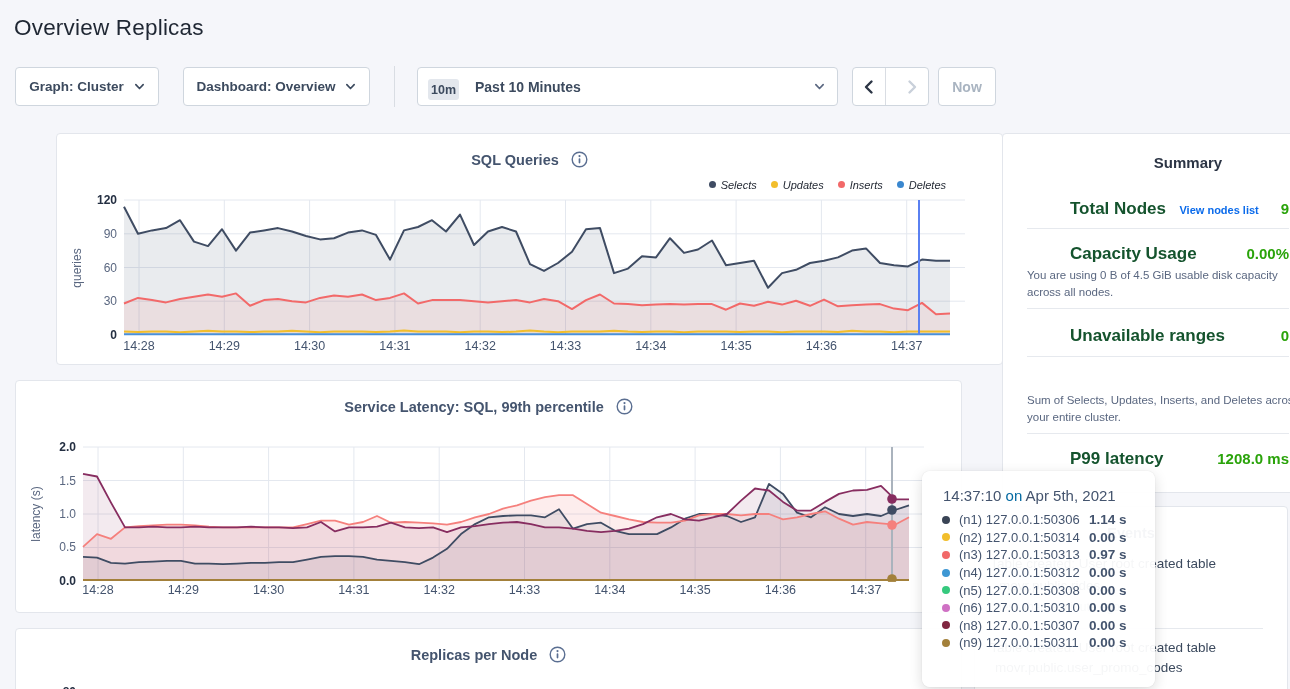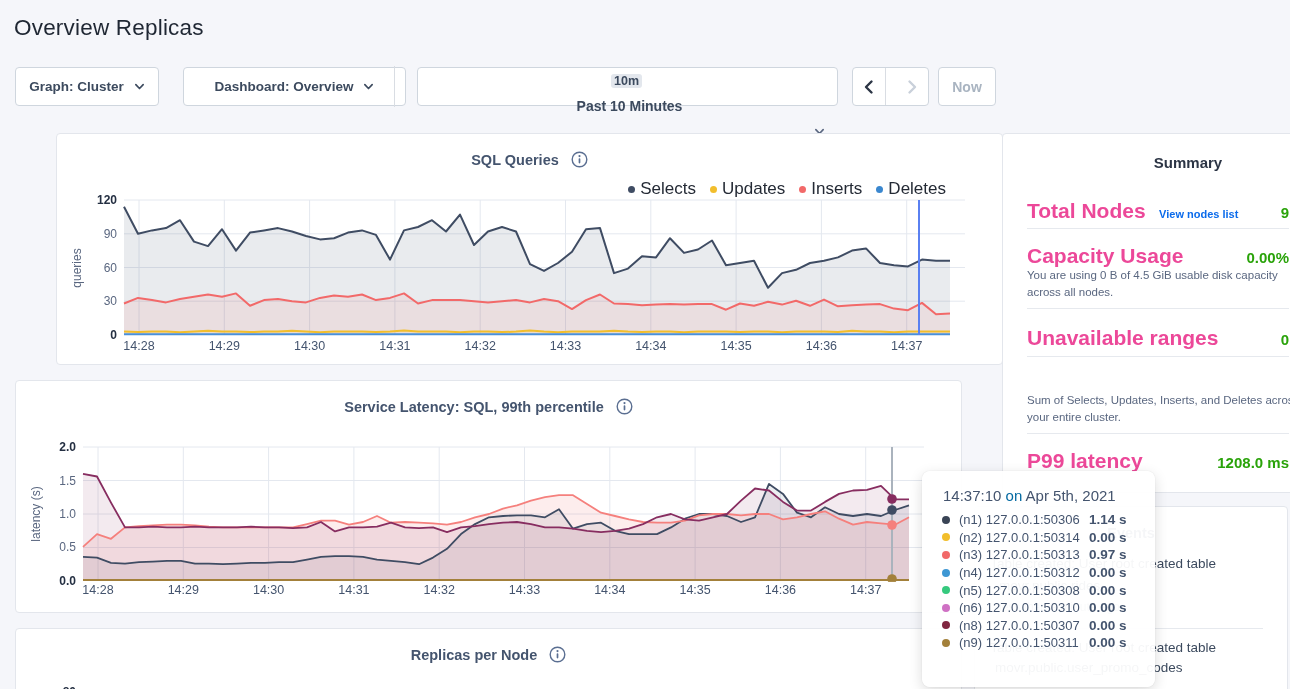--- a/index.html
+++ b/index.html
@@ -2,48 +2,48 @@
 <html><head><meta charset="utf-8"><style>
 * { margin:0; padding:0; box-sizing:border-box; }
 html,body { width:1290px; height:689px; overflow:hidden; }
 body { background:#f5f6fa; font-family:"Liberation Sans",sans-serif; position:relative; }
 .abs { position:absolute; }
 h1 { position:absolute; left:14px; top:15px; font-size:22.5px; font-weight:500; color:#1f2733; letter-spacing:0.2px; }
 .btn { position:absolute; top:67px; height:39px; background:#fff; border:1px solid #cfd6de; border-radius:4px;
        display:flex; align-items:center; justify-content:center; font-size:13.5px; font-weight:bold; color:#3c4a5e; gap:10px; }
 .card { position:absolute; background:#fff; border:1px solid #e3e6ec; border-radius:4px; }
 .ctitle { position:absolute; top:17px; width:100%; text-align:center; font-size:14.5px; font-weight:bold; color:#44546e; }
-.legend { position:absolute; top:45px; right:56px; font-size:17px; color:#242a35; }
+.legend { position:absolute; top:45px; right:56px; font-size:11px; color:#242a35;font-style:italic; }
 .li { margin-left:14px; }
 .ldot { display:inline-block; width:7px; height:7px; border-radius:50%; margin-right:5px; vertical-align:1px; }
 .srow { position:absolute; left:24px; right:26px; display:flex; justify-content:space-between; align-items:baseline; }
-.slabel { font-size:21px; font-weight:bold; color:#ec4899; }
+.slabel { font-size:17px; font-weight:bold; color:#14532d;margin-left:43px; }
 .sval { font-size:15px; font-weight:bold; color:#2aa30a; }
 .snote { position:absolute; left:24px; right:12px; font-size:11.5px; color:#5a6780; line-height:16.5px; }
 .sdiv { position:absolute; left:24px; right:26px; height:1px; background:#e6e9ee; }
 .tt { position:absolute; left:922px; top:471px; width:233px; height:216px; background:rgba(255,255,255,0.95);
       border-radius:8px; box-shadow:0 0 1px rgba(0,0,0,0.18), 0 4px 14px rgba(0,0,0,0.14); }
 .ttrow { display:flex; align-items:center; height:17.6px; padding-left:20px; }
 .ttdot { width:8px; height:8px; border-radius:50%; margin-right:9px; flex:none; }
 .ttlabel { font-size:13px; color:#44546e; width:130px; }
 .ttval { font-size:13.5px; font-weight:bold; color:#44546e; }
 .etext { position:absolute; font-size:13.5px; color:#3c4a5e; white-space:nowrap; }
 </style></head>
 <body>
 <h1>Overview Replicas</h1>
 
 <div class="btn" style="left:15px; width:144px;">Graph: Cluster <svg width="11" height="11" viewBox="0 0 12 12" style="vertical-align:-1px">
       <path d="M2 4 L6 8.2 L10 4" fill="none" stroke="#3c4a5e" stroke-width="1.8" stroke-linecap="round" stroke-linejoin="round"></path>
     </svg></div>
-<div class="btn" style="left:183px; width:223px;align-items:center;">Dashboard: Overview <svg width="11" height="11" viewBox="0 0 12 12" style="vertical-align:-1px">
+<div class="btn" style="left:183px; width:187px;align-items:center;">Dashboard: Overview <svg width="11" height="11" viewBox="0 0 12 12" style="vertical-align:-1px">
       <path d="M2 4 L6 8.2 L10 4" fill="none" stroke="#3c4a5e" stroke-width="1.8" stroke-linecap="round" stroke-linejoin="round"></path>
     </svg></div>
 <div class="abs" style="left:394px; top:66px; width:1px; height:41px; background:#d9dde3;"></div>
 
-<div class="btn" style="left:417px; width:421px; justify-content:flex-start; padding:0 12px 0 10px;flex-direction:column;">
+<div class="btn" style="left:417px; width:421px; justify-content:flex-start; padding:0 12px 0 10px;">
   <span style="background:#e3e7ed; border-radius:3px; font-size:12.5px; width:31px; height:21px; margin-top:6px; display:inline-flex; align-items:center; justify-content:center; color:#3c4a5e;">10m</span>
   <span style="margin-left:6px; font-size:14px;">Past 10 Minutes</span>
   <span style="margin-left:auto;"><svg width="11" height="11" viewBox="0 0 12 12" style="vertical-align:-1px">
         <path d="M2 4 L6 8.2 L10 4" fill="none" stroke="#5a6780" stroke-width="1.8" stroke-linecap="round" stroke-linejoin="round"></path>
       </svg></span>
 </div>
 
 <div class="btn" style="left:852px; width:77px; padding:0;">
   <span style="flex:1; display:flex; align-items:center; justify-content:center; height:100%; border-right:1px solid #d9dde3;">
       <svg width="16" height="16" viewBox="0 0 16 16">

